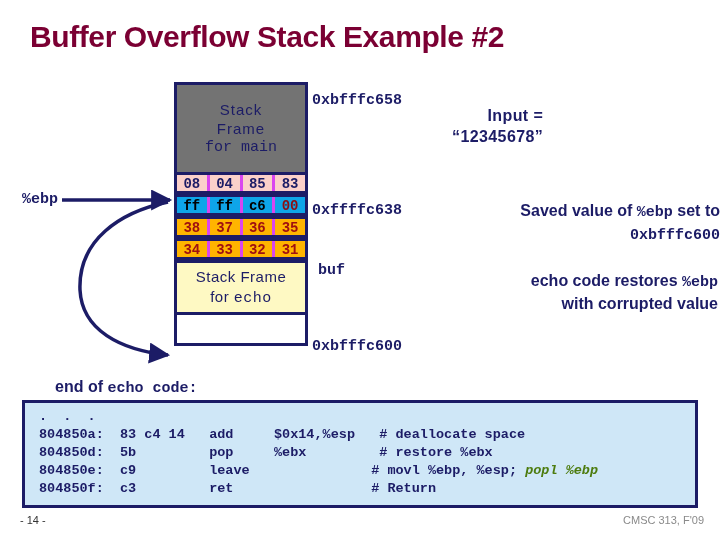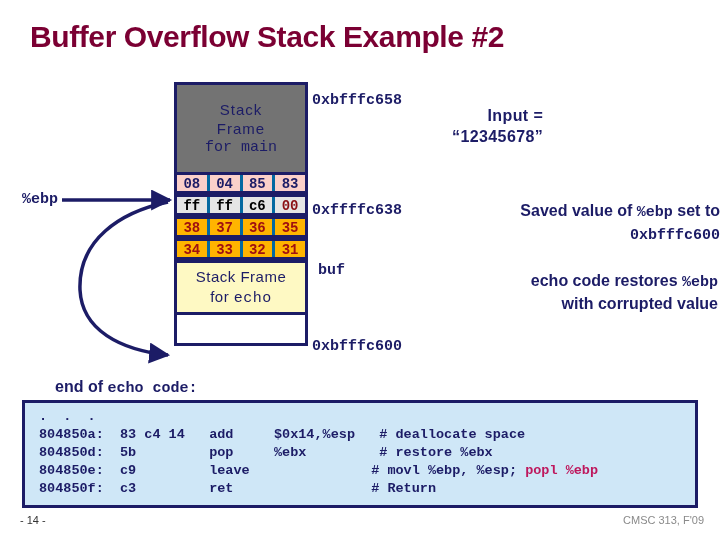--- a/index.html
+++ b/index.html
@@ -26,28 +26,28 @@
 
   #frame-main{
     height:90px;background:#737373;
     display:flex;flex-direction:column;align-items:center;justify-content:center;
     font-size:15px;line-height:19px;letter-spacing:1px;
   }
   #frame-main .l3{letter-spacing:0px;}
 
   .byte-row{height:22px;display:flex;}
   .byte-cell{
-    flex:1;border-right:3px solid #0369a1;box-sizing:border-box;
+    flex:1;border-right:3px solid #d946ef;box-sizing:border-box;
     font-family:"Liberation Mono","DejaVu Sans Mono",monospace;
     font-size:14px;font-weight:bold;line-height:19px;
   }
   .byte-cell:last-child{border-right:0;}
   .row-sep{border-bottom:3px solid #1c1c66;}
   .pinkrow .byte-cell{background:#fbd0ca;color:#1c1c66;}
-  .yellowrow .byte-cell{background:#e5e5e5;color:#000000;}
+  .yellowrow .byte-cell{background:#0ea5e9;color:#000000;}
   .yellowrow .byte-cell.alt{color:#8a0f13;}
   .orangerow .byte-cell{background:#ffb400;color:#a01010;}
 
   #frame-echo{
     height:52px;background:#fef9c3;
     display:flex;flex-direction:column;align-items:center;justify-content:center;
     font-size:15px;line-height:20px;letter-spacing:0.5px;
   }
   #bottom-box{height:34px;background:#ffffff;}
 
@@ -82,21 +82,21 @@
 
   #code-block{
     position:absolute;left:22px;top:400px;width:676px;height:108px;
     background:#cfe7f7;border:3px solid #1c1c66;box-sizing:border-box;
     color:#1c1c66;
     font-family:"Liberation Mono","DejaVu Sans Mono",monospace;
     font-size:13.5px;font-weight:bold;line-height:18px;
     padding:5px 0 0 14px;
   }
   #code-block pre{margin:0;font:inherit;white-space:pre;}
-  .hl-red{color:#be185d;}
+  .hl-red{color:#4d7c0f;font-style:italic;}
 
   
   #footer-page{position:absolute;left:20px;top:514px;font-size:11px;color:#333333;}
   #footer-course{position:absolute;right:16px;top:514px;font-size:11px;color:#8a8a8a;}
 </style>
 </head>
 <body>
 
 <div id="slide-title">Buffer Overflow Stack Example #2</div>
 

